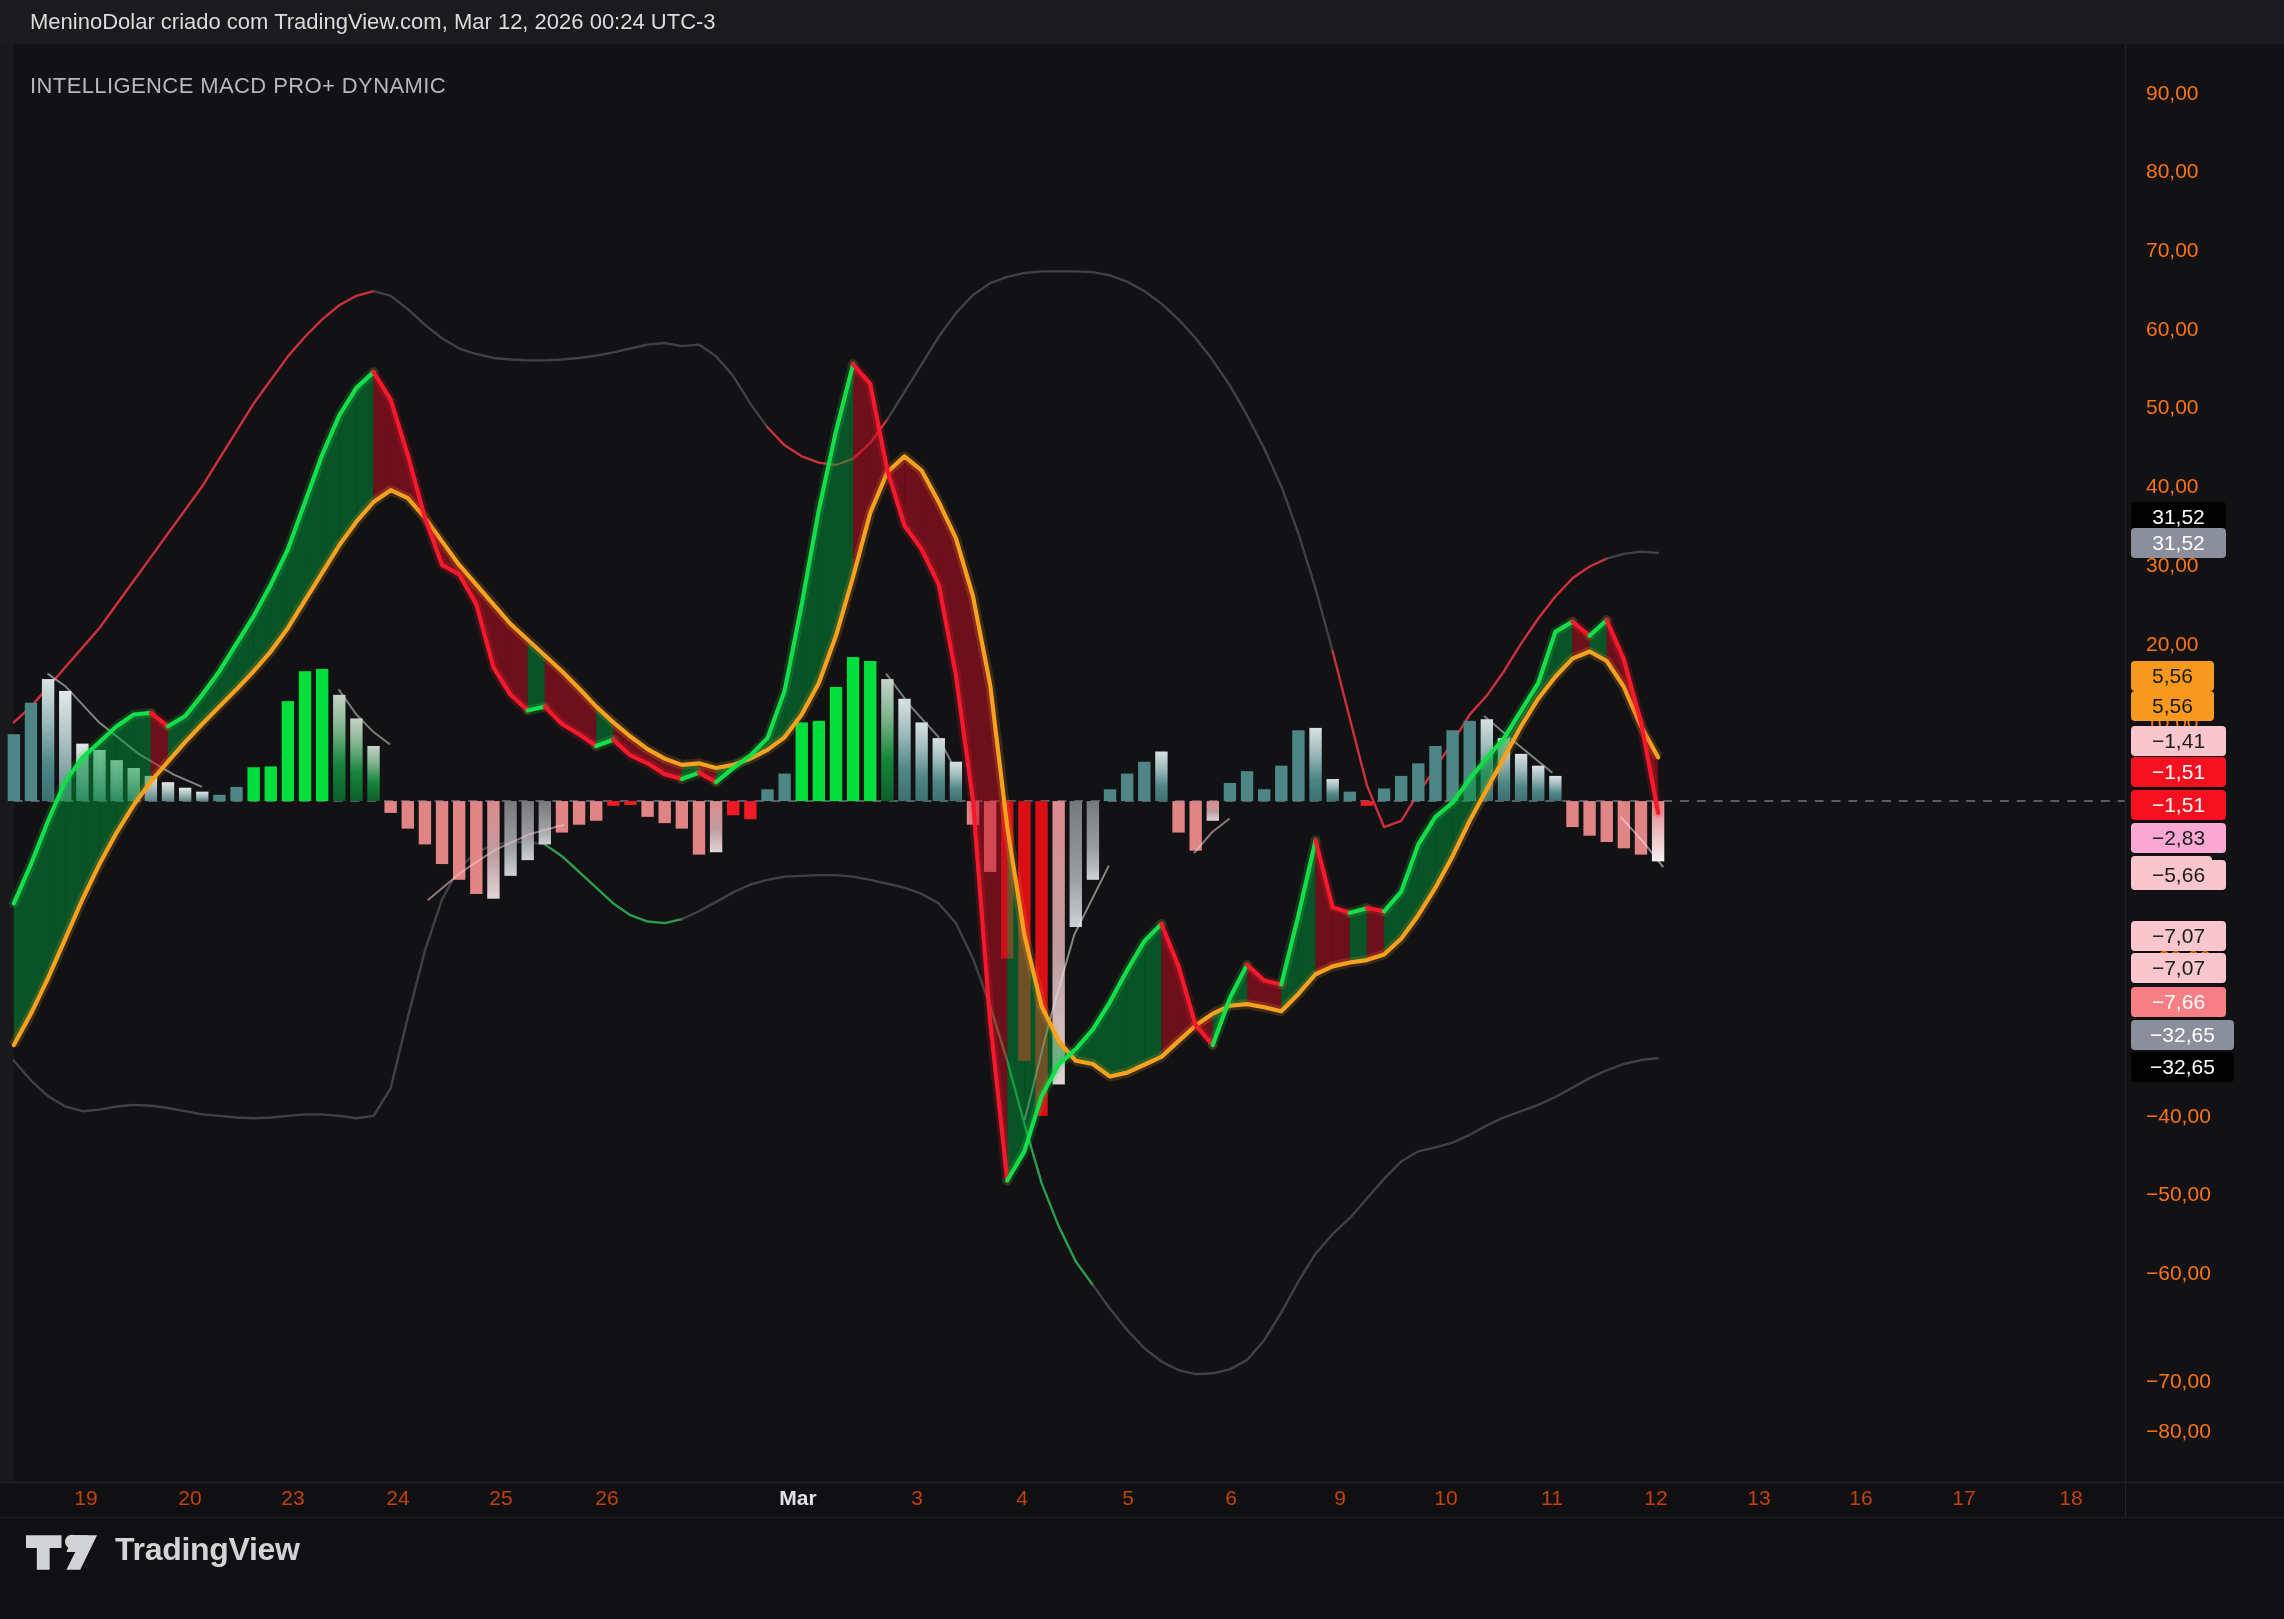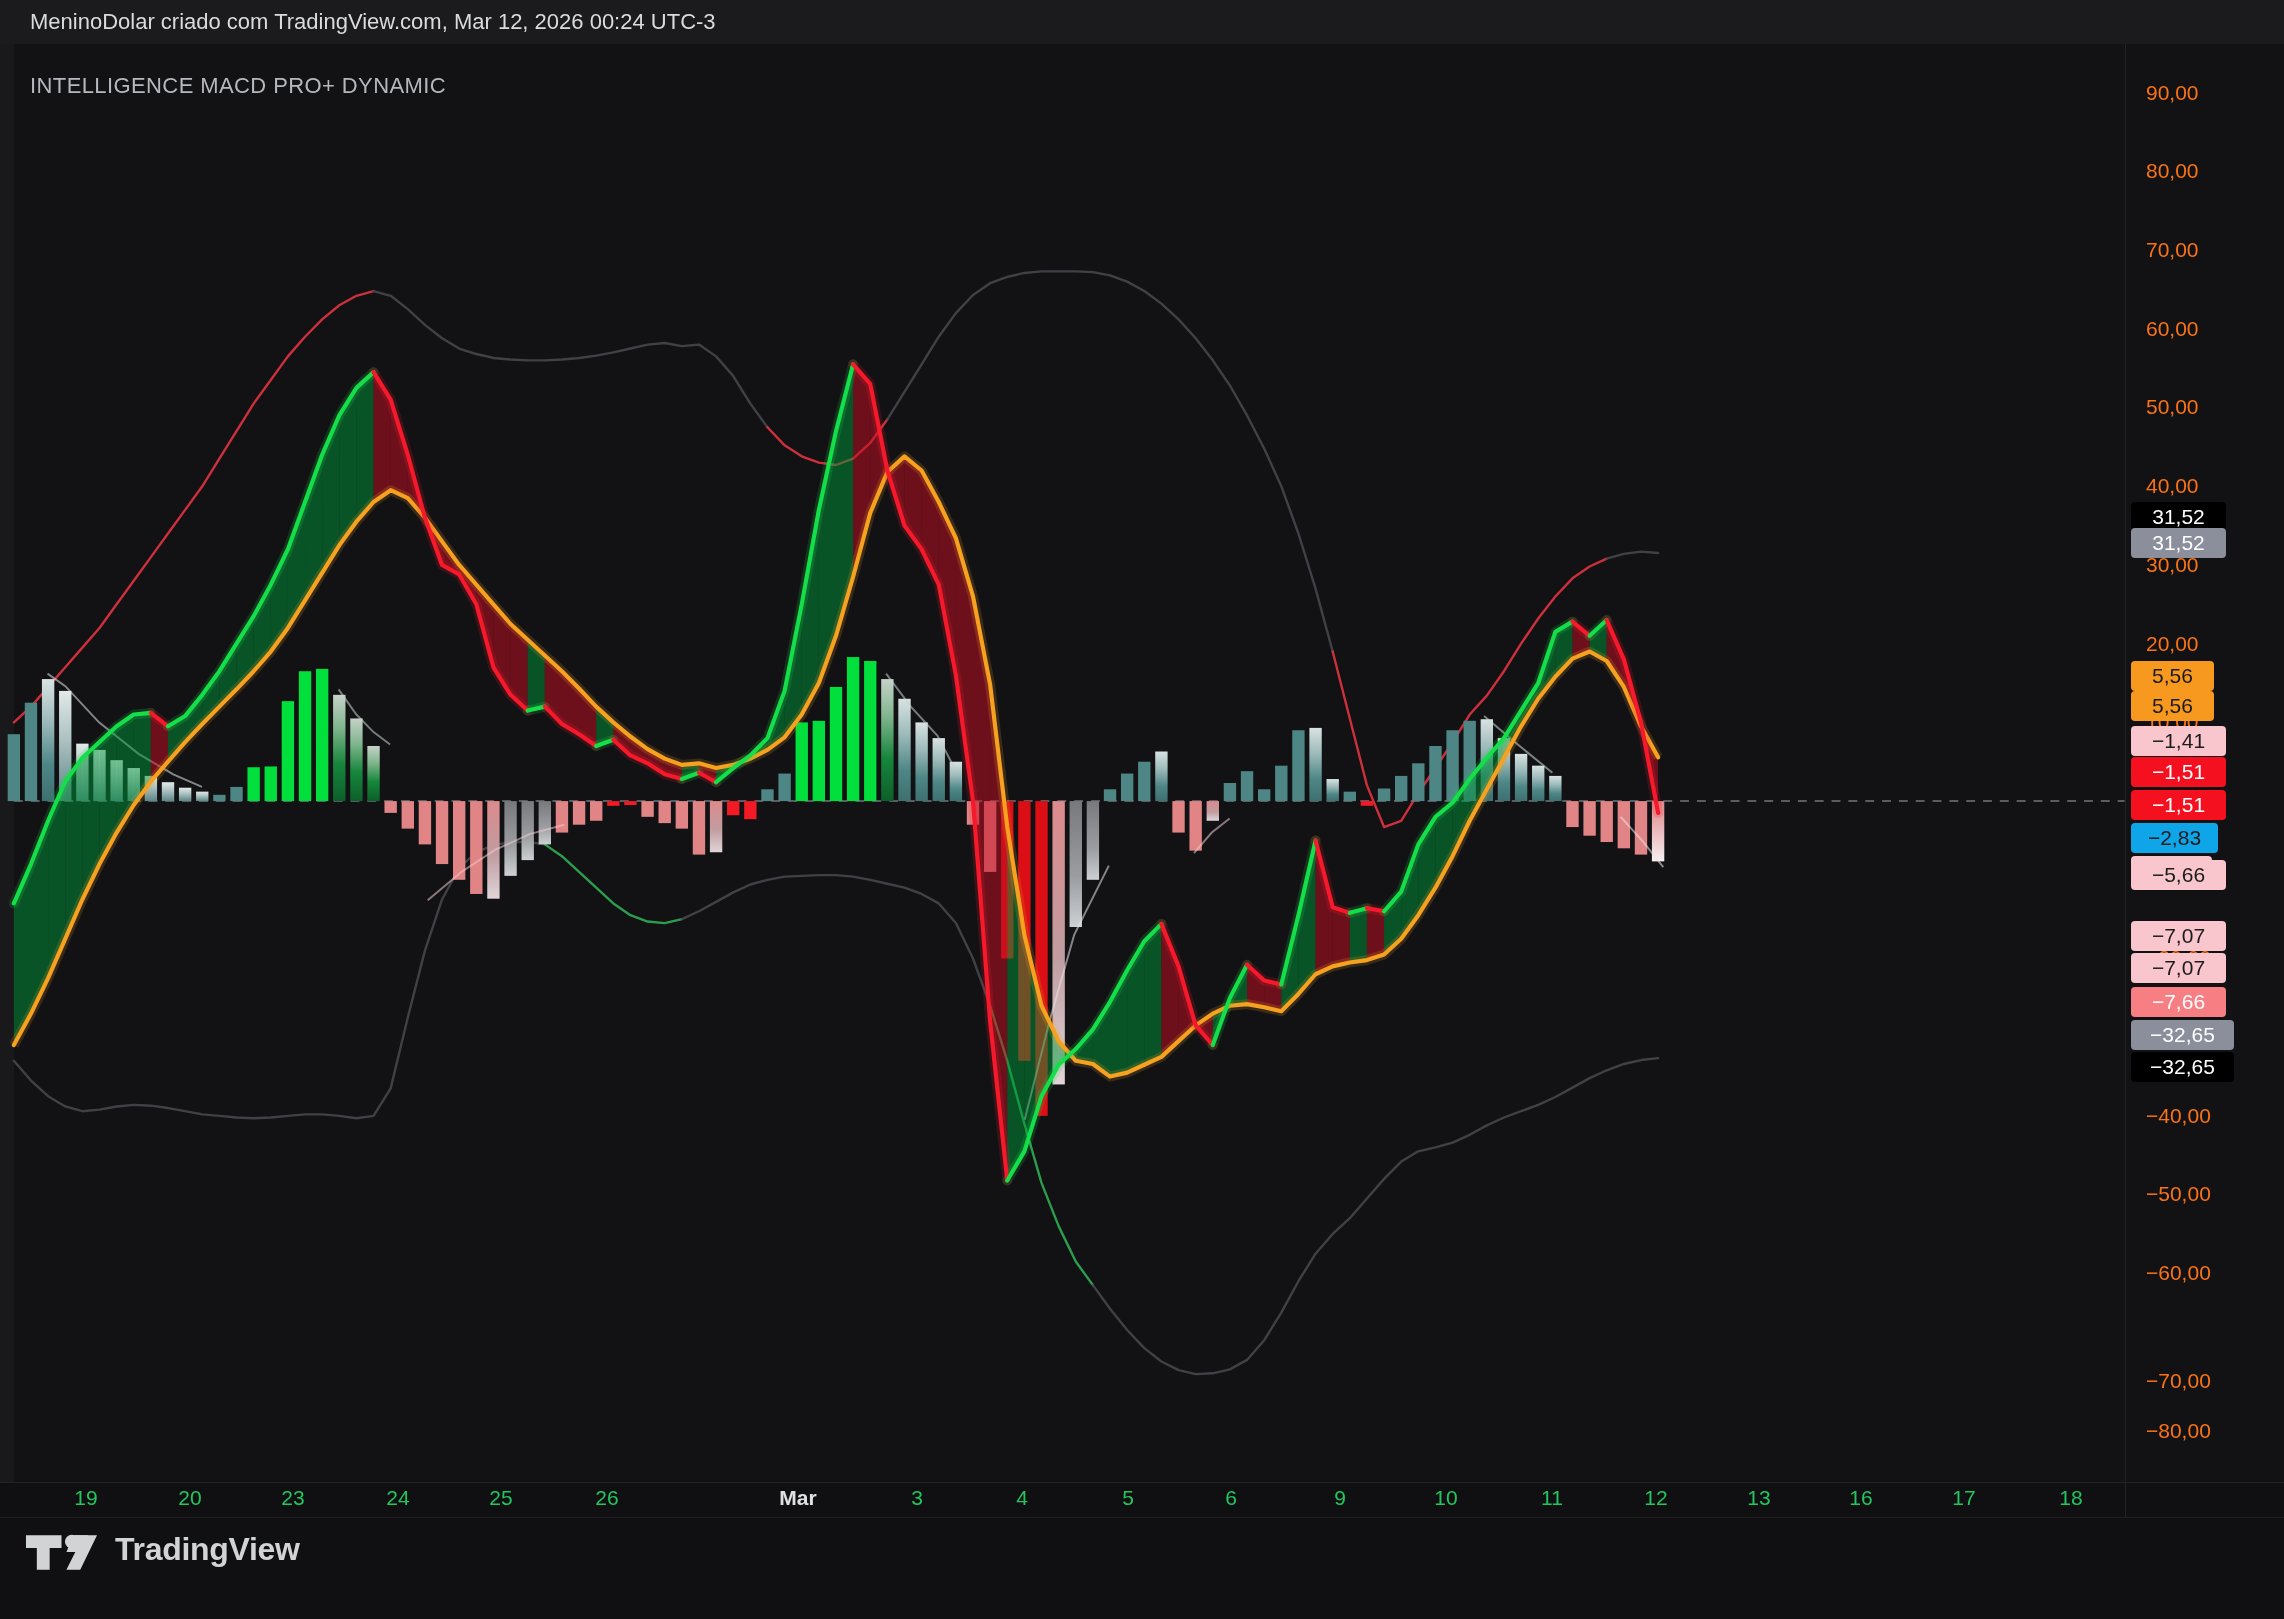--- a/index.html
+++ b/index.html
@@ -7,21 +7,21 @@
        font-family:"Liberation Sans",sans-serif;-webkit-font-smoothing:antialiased;}
   #topbar{position:absolute;left:0;top:0;width:2285px;height:44px;background:#1b1b1d;
           color:#dadbdd;font-size:22px;line-height:44px;padding-left:30px;box-sizing:border-box;z-index:6;}
   #pane{position:absolute;left:0;top:44px;width:2285px;height:1439px;background:#121214;}
   #pane-left-strip{position:absolute;left:0;top:44px;width:14px;height:1439px;background:#19191b;}
   #pane-title{position:absolute;left:30px;top:73px;font-size:22px;color:#b6b8bf;letter-spacing:0.4px;z-index:5;}
   #chart{position:absolute;left:0;top:0;width:2285px;height:1620px;z-index:2;}
   .ytick{position:absolute;left:2146px;transform:translateY(-50%);font-size:21px;color:#f97316;z-index:3;white-space:nowrap;text-align:center;}
   .chip{position:absolute;left:2131px;height:30px;border-radius:4px;transform:translateY(-50%);
         font-size:21px;display:flex;align-items:center;justify-content:center;z-index:4;white-space:nowrap;}
-  .xtick{position:absolute;top:1486px;transform:translateX(-50%);font-size:21px;color:#22c55e;z-index:3;}
+  .xtick{position:absolute;top:1486px;transform:translateX(-50%);font-size:21px;color:#c2410c;z-index:3;}
   .xtick.major{color:#dfe1e5;font-weight:700;}
   .flag{position:absolute;left:1653px;width:105px;height:34px;transform:translateY(-50%);color:#fff;
         font-size:21px;display:flex;align-items:center;justify-content:center;box-sizing:border-box;padding-left:16px;
         clip-path:polygon(17px 0,100% 0,100% 100%,17px 100%,0 50%);z-index:5;}
   #flag-signal{background:#7c5b15;}
   #flag-macd{background:#cf0e1e;}
   #axis-v{position:absolute;left:2125px;top:44px;width:1px;height:1473px;background:#232327;z-index:3;}
   #axis-h{position:absolute;left:0;top:1482px;width:2285px;height:1px;background:#232327;z-index:3;}
   #axis-h2{position:absolute;left:0;top:1517px;width:2285px;height:1px;background:#1e1e21;z-index:3;}
   #watermark{position:absolute;left:24px;top:1531px;display:flex;align-items:flex-start;gap:16px;z-index:5;}
@@ -367,21 +367,21 @@
     <div class="ytick" style="top: 1431px;">−80,00</div>
   </div>
 <div id="chips">
     <div class="chip" style="top: 517px; width: 95px; background: rgb(0, 0, 0); color: rgb(255, 255, 255);">31,52</div>
     <div class="chip" style="top: 543px; width: 95px; background: rgb(139, 143, 155); color: rgb(255, 255, 255);">31,52</div>
     <div class="chip" style="top: 676px; width: 83px; background: rgb(247, 152, 31); color: rgb(27, 27, 27);">5,56</div>
     <div class="chip" style="top: 706px; width: 83px; background: rgb(247, 152, 31); color: rgb(27, 27, 27);">5,56</div>
     <div class="chip" style="top: 741px; width: 95px; background: rgb(248, 198, 204); color: rgb(27, 27, 27);">−1,41</div>
     <div class="chip" style="top: 772px; width: 95px; background: rgb(245, 16, 31); color: rgb(255, 255, 255);">−1,51</div>
     <div class="chip" style="top: 805px; width: 95px; background: rgb(245, 16, 31); color: rgb(255, 255, 255);">−1,51</div>
-    <div class="chip" style="top: 838px; width: 87px; background: #0ea5e9; color: rgb(27, 27, 27);">−2,83</div>
+    <div class="chip" style="top: 838px; width: 95px; background: #f9a8d4; color: rgb(27, 27, 27);">−2,83</div>
     <div class="chip" style="top: 871px; width: 81px; background: rgb(248, 198, 204); color: rgb(27, 27, 27);">−4,24</div>
     <div class="chip" style="top: 848px; width: 95px; background: rgb(248, 198, 204); color: rgb(27, 27, 27); margin-top: 27px;">−5,66</div>
     <div class="chip" style="top: 936px; width: 95px; background: rgb(248, 198, 204); color: rgb(27, 27, 27);">−7,07</div>
     <div class="chip" style="top: 968px; width: 95px; background: rgb(248, 198, 204); color: rgb(27, 27, 27);">−7,07</div>
     <div class="chip" style="top: 1002px; width: 95px; background: rgb(247, 127, 132); color: rgb(255, 255, 255);">−7,66</div>
     <div class="chip" style="top: 1035px; width: 103px; background: rgb(139, 143, 155); color: rgb(255, 255, 255);">−32,65</div>
     <div class="chip" style="top: 1067px; width: 103px; background: rgb(0, 0, 0); color: rgb(255, 255, 255);">−32,65</div>
   </div>
 <div id="xticks">
     <div class="xtick" style="left: 86px;">19</div>

